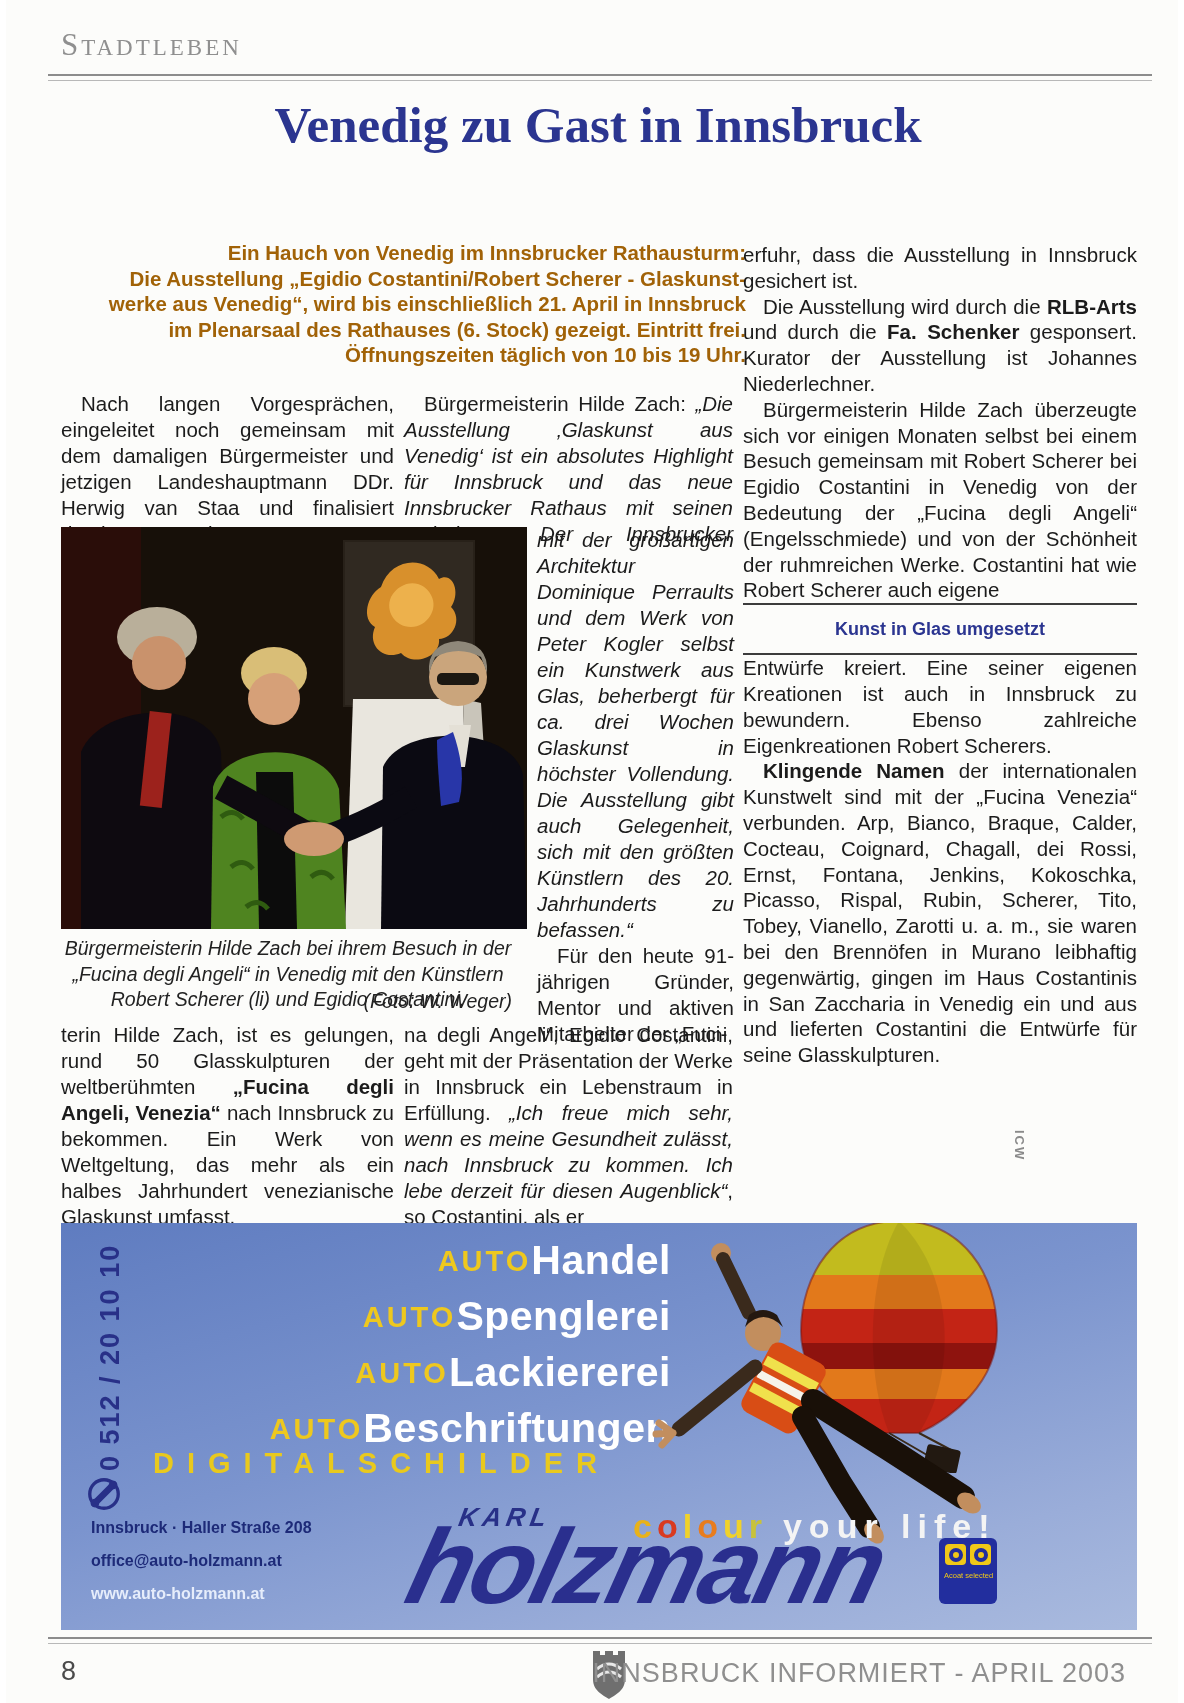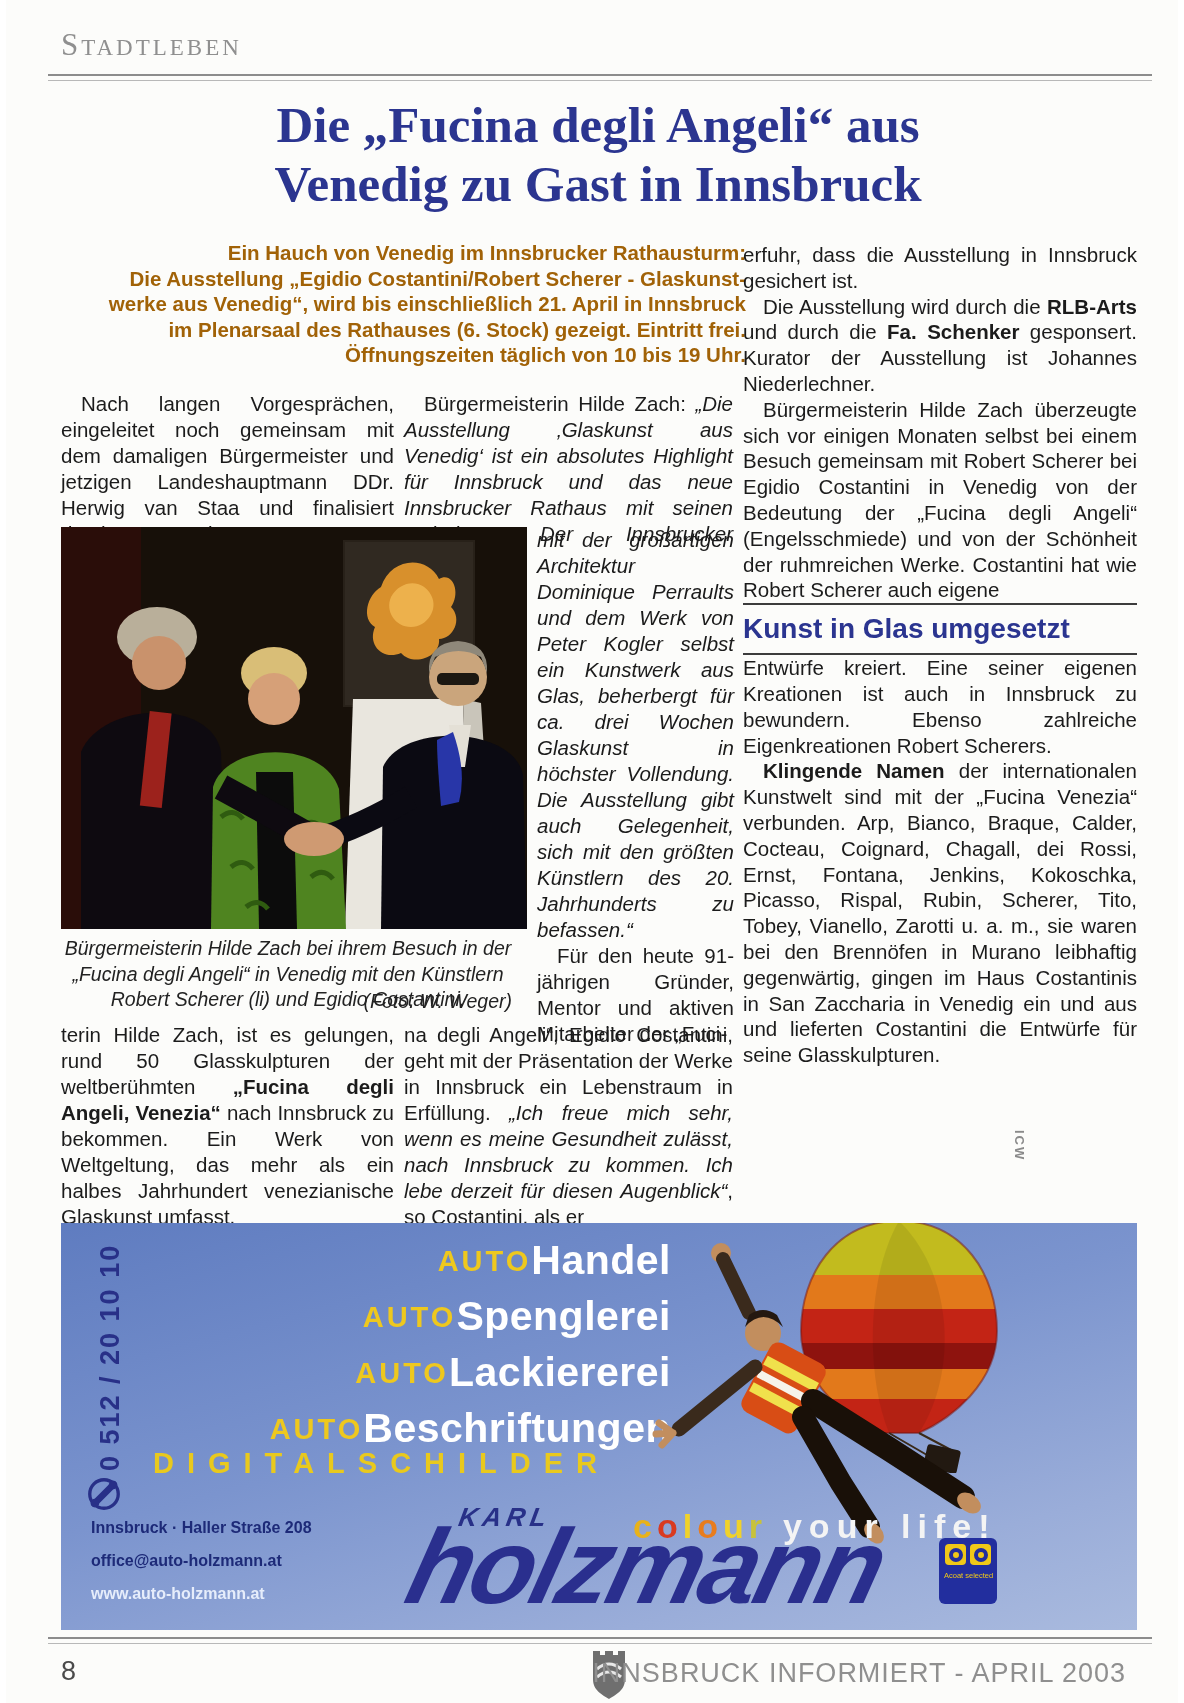--- a/index.html
+++ b/index.html
@@ -21,21 +21,21 @@
   .indent{text-indent:20px;}
   .i{font-style:italic;}
   .b{font-weight:bold;}
   .col1a{left:55px;top:391px;width:333px;}
   .col2a{left:398px;top:391px;width:329px;}
   .col2b{left:531px;top:527px;width:197px;}
   .col1b{left:55px;top:1022px;width:333px;}
   .col2c{left:398px;top:1022px;width:329px;}
   .col3{left:737px;top:242px;width:394px;line-height:25.8px;}
   .subhead{margin:16px 0 12px;padding:11px 0;border-top:2px solid #3c3c3c;border-bottom:2px solid #3c3c3c;
-           font-weight:bold;font-size:28px;line-height:26px;text-indent:0;}
+           text-align:center;font-weight:bold;font-size:18px;line-height:26px;text-indent:0;}
   
   .photo{left:55px;top:527px;width:466px;height:402px;}
   .caption-wrap{left:58px;top:936px;width:448px;height:78px;text-align:center;}
   .caption{font-style:italic;font-size:19.5px;line-height:25.5px;color:#222;}
   .credit{position:absolute;right:0;bottom:1px;font-style:italic;font-size:19.5px;color:#222;}
   
   .ad{left:55px;top:1223px;width:1076px;height:407px;overflow:hidden;
       background:linear-gradient(165deg,#5f7cc0 0%,#7b94ce 45%,#9aadd9 80%,#a9bade 100%);}
   .ad-phone{left:34px;top:248px;transform:rotate(-90deg);transform-origin:0 0;
             font-size:27px;font-weight:bold;color:#283088;letter-spacing:2px;white-space:nowrap;}
@@ -73,21 +73,20 @@
 </style>
 </head>
 <body>
 
 <div id="page">
 
   <div class="abs kicker">STADTLEBEN</div>
   <div class="abs rule"></div>
 
   <div class="abs headline" style="color: rgb(43, 53, 144);">
-    <div>Die „Fucina degli Angeli“ aus</div>
     <div>Venedig zu Gast in Innsbruck</div>
   </div>
 
   <div class="abs intro">Ein Hauch von Venedig im Innsbrucker Rathausturm:
 Die Ausstellung „Egidio Costantini/Robert Scherer - Glaskunst-
 werke aus Venedig“, wird bis einschließlich 21. April in Innsbruck
 im Plenarsaal des Rathauses (6. Stock) gezeigt. Eintritt frei.
 Öffnungszeiten täglich von 10 bis 19 Uhr.</div>
 
   <div class="abs col col1a">

